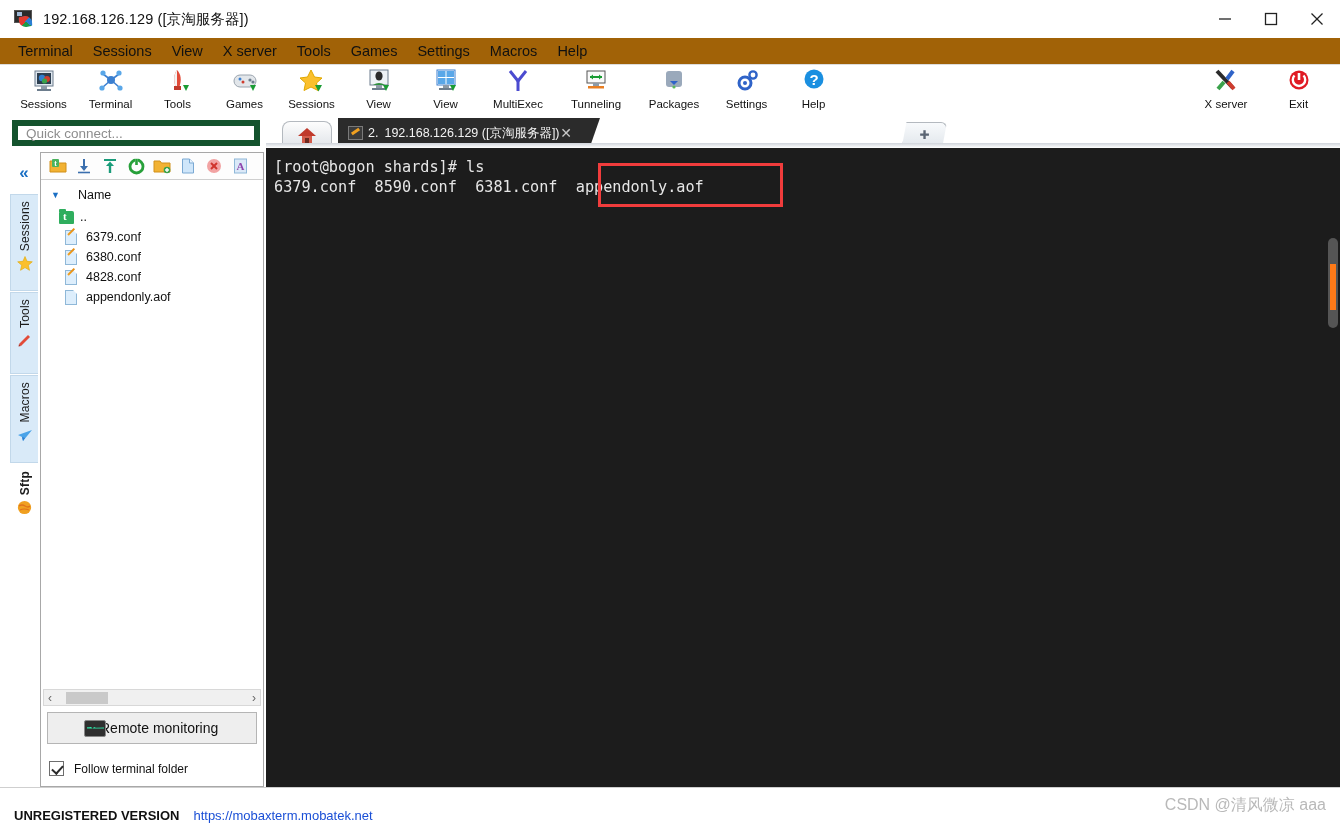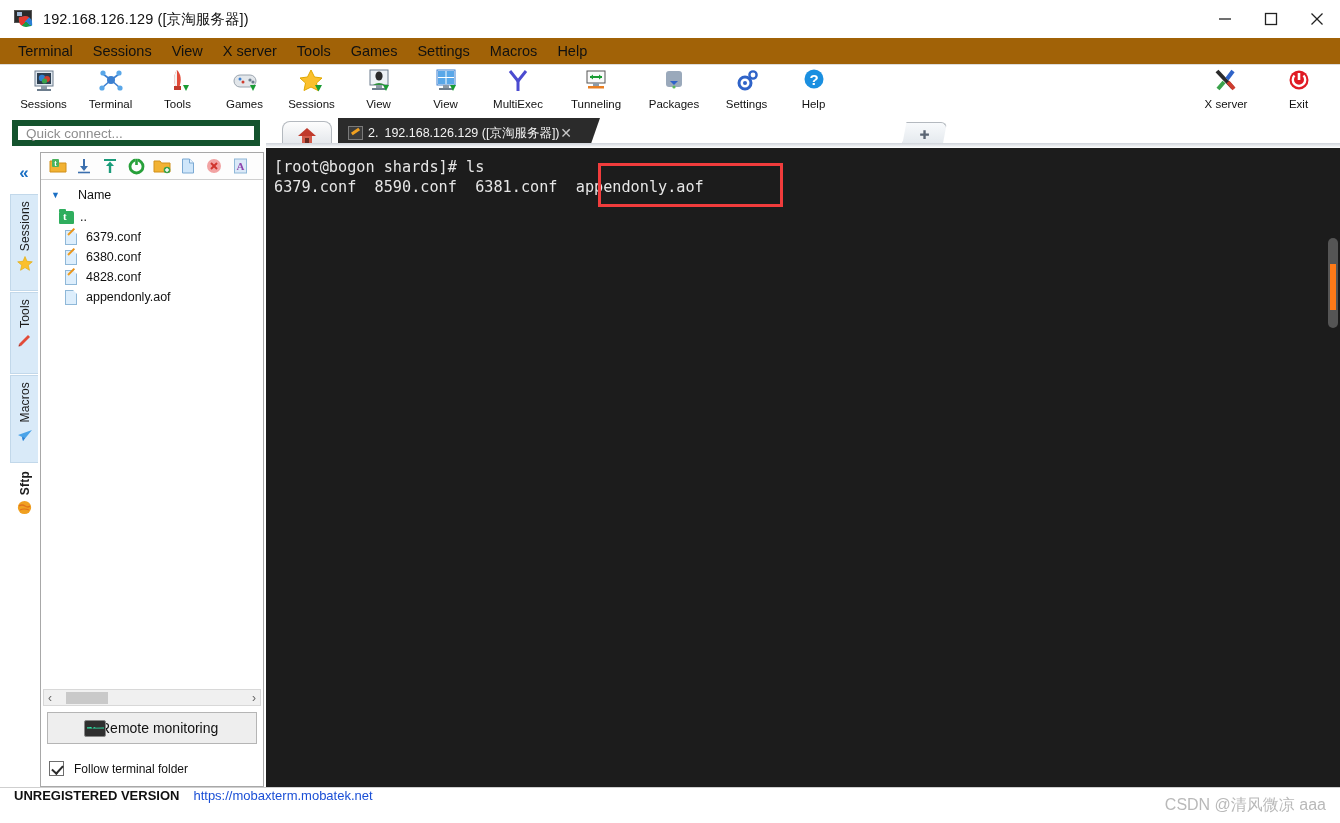--- a/index.html
+++ b/index.html
@@ -279,21 +279,21 @@
     background:#555; border-radius:5px;
   }
   .term-scroll i {
     position:absolute; left:2px; top:26px; width:6px; height:46px; background:#ff7a18;
     display:block;
   }
 
   
   .footer {
     position:absolute; left:0; top:788px; width:1150px; height:35px; background:#ffffff;
-    display:flex; align-items:flex-start;
+    display:flex; align-items:flex-end;
   }
   .footer-txt { font-size:13px; color:#111; margin-left:14px; }
   .footer-link { color:#1a4fd6; text-decoration:none; font-size:13px; margin-left:14px; }
   .watermark {
     position:absolute; right:14px; top:795px; font-size:16px; color:#b9b9b9;
     white-space:nowrap;
   }
   .footer-topline {
     position:absolute; left:0; top:787px; width:1340px; height:1px; background:#cfcfcf;
   }

